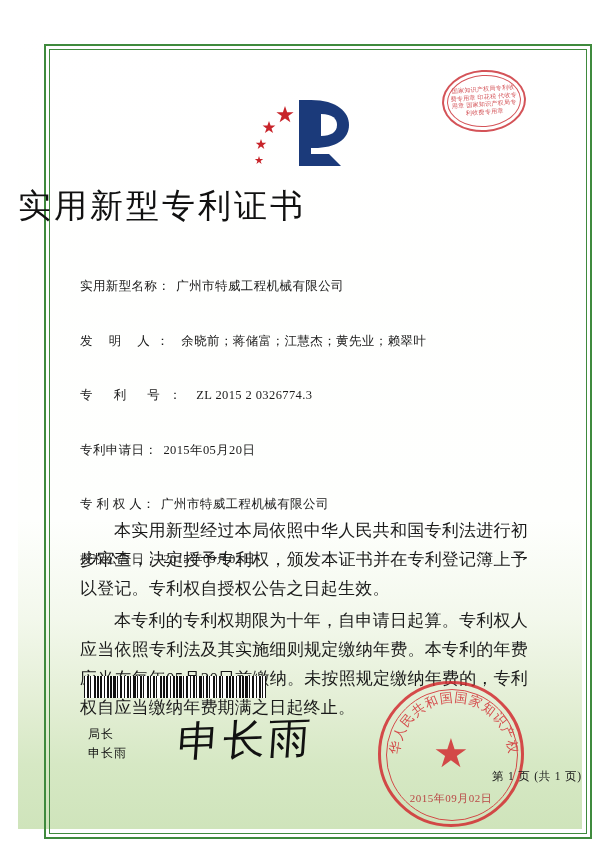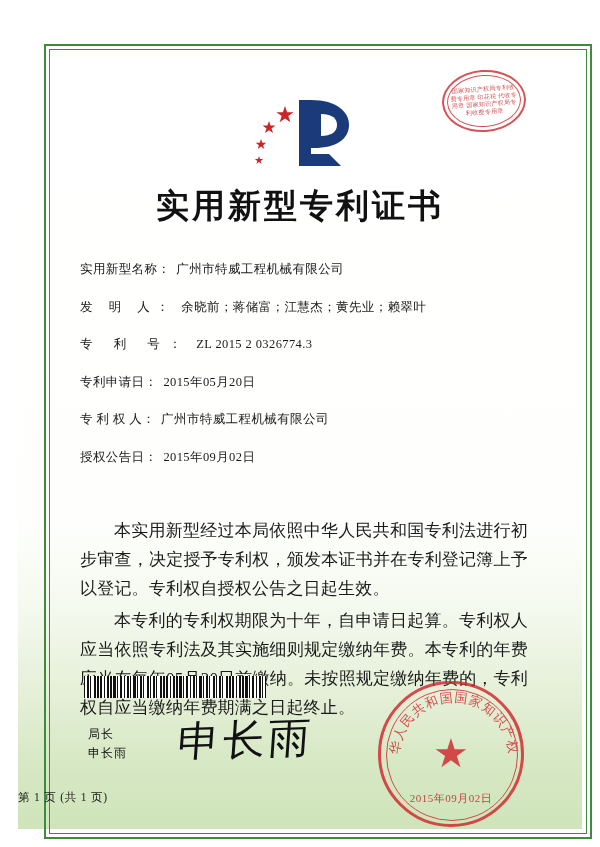--- a/index.html
+++ b/index.html
@@ -105,44 +105,44 @@
     height: 82px;
     display: flex;
     justify-content: center;
   }
   .logo svg { display:block; }
 
   .cert-title {
     position: absolute;
     left: 0; right: 0;
     top: 166px;
-    text-align: center;
     font-family: "Liberation Serif", "DejaVu Serif", serif;
     font-size: 33px;
-    font-weight: bold;
+    font-weight: normal;
     letter-spacing: 3px;
     color: #111;
   }
 
   .fields {
     position: absolute;
     left: 62px;
     top: 243px;
     width: 460px;
     font-size: 12.5px;
     color: #1a1a1a;
   }
   .field-row {
     display: flex;
     align-items: baseline;
     margin-bottom: 20.5px;
   }
   .field-label {
     white-space: nowrap;
     letter-spacing: .4px;
+    margin-top: 17px;
   }
   .field-value {
     margin-left: 6px;
     letter-spacing: .4px;
   }
   .label-sp1 { letter-spacing: 6.5px; }
   .label-sp2 { letter-spacing: 9px; }
 
   .body-text {
     position: absolute;
@@ -241,22 +241,22 @@
     transform: translateX(-50%);
     font-size: 11px;
     color: #b4242a;
     white-space: nowrap;
     letter-spacing: .5px;
   }
 
   .page-footer {
     position: absolute;
     left: 0; right: 0;
-    bottom: 24px;
-    text-align: left;
+    bottom: 45px;
+    text-align: right;
     font-size: 11.5px;
     color: #1a1a1a;
     letter-spacing: .8px;
   }
 </style>
 </head>
 <body>
 
 <div class="page">
   <div class="paper">

